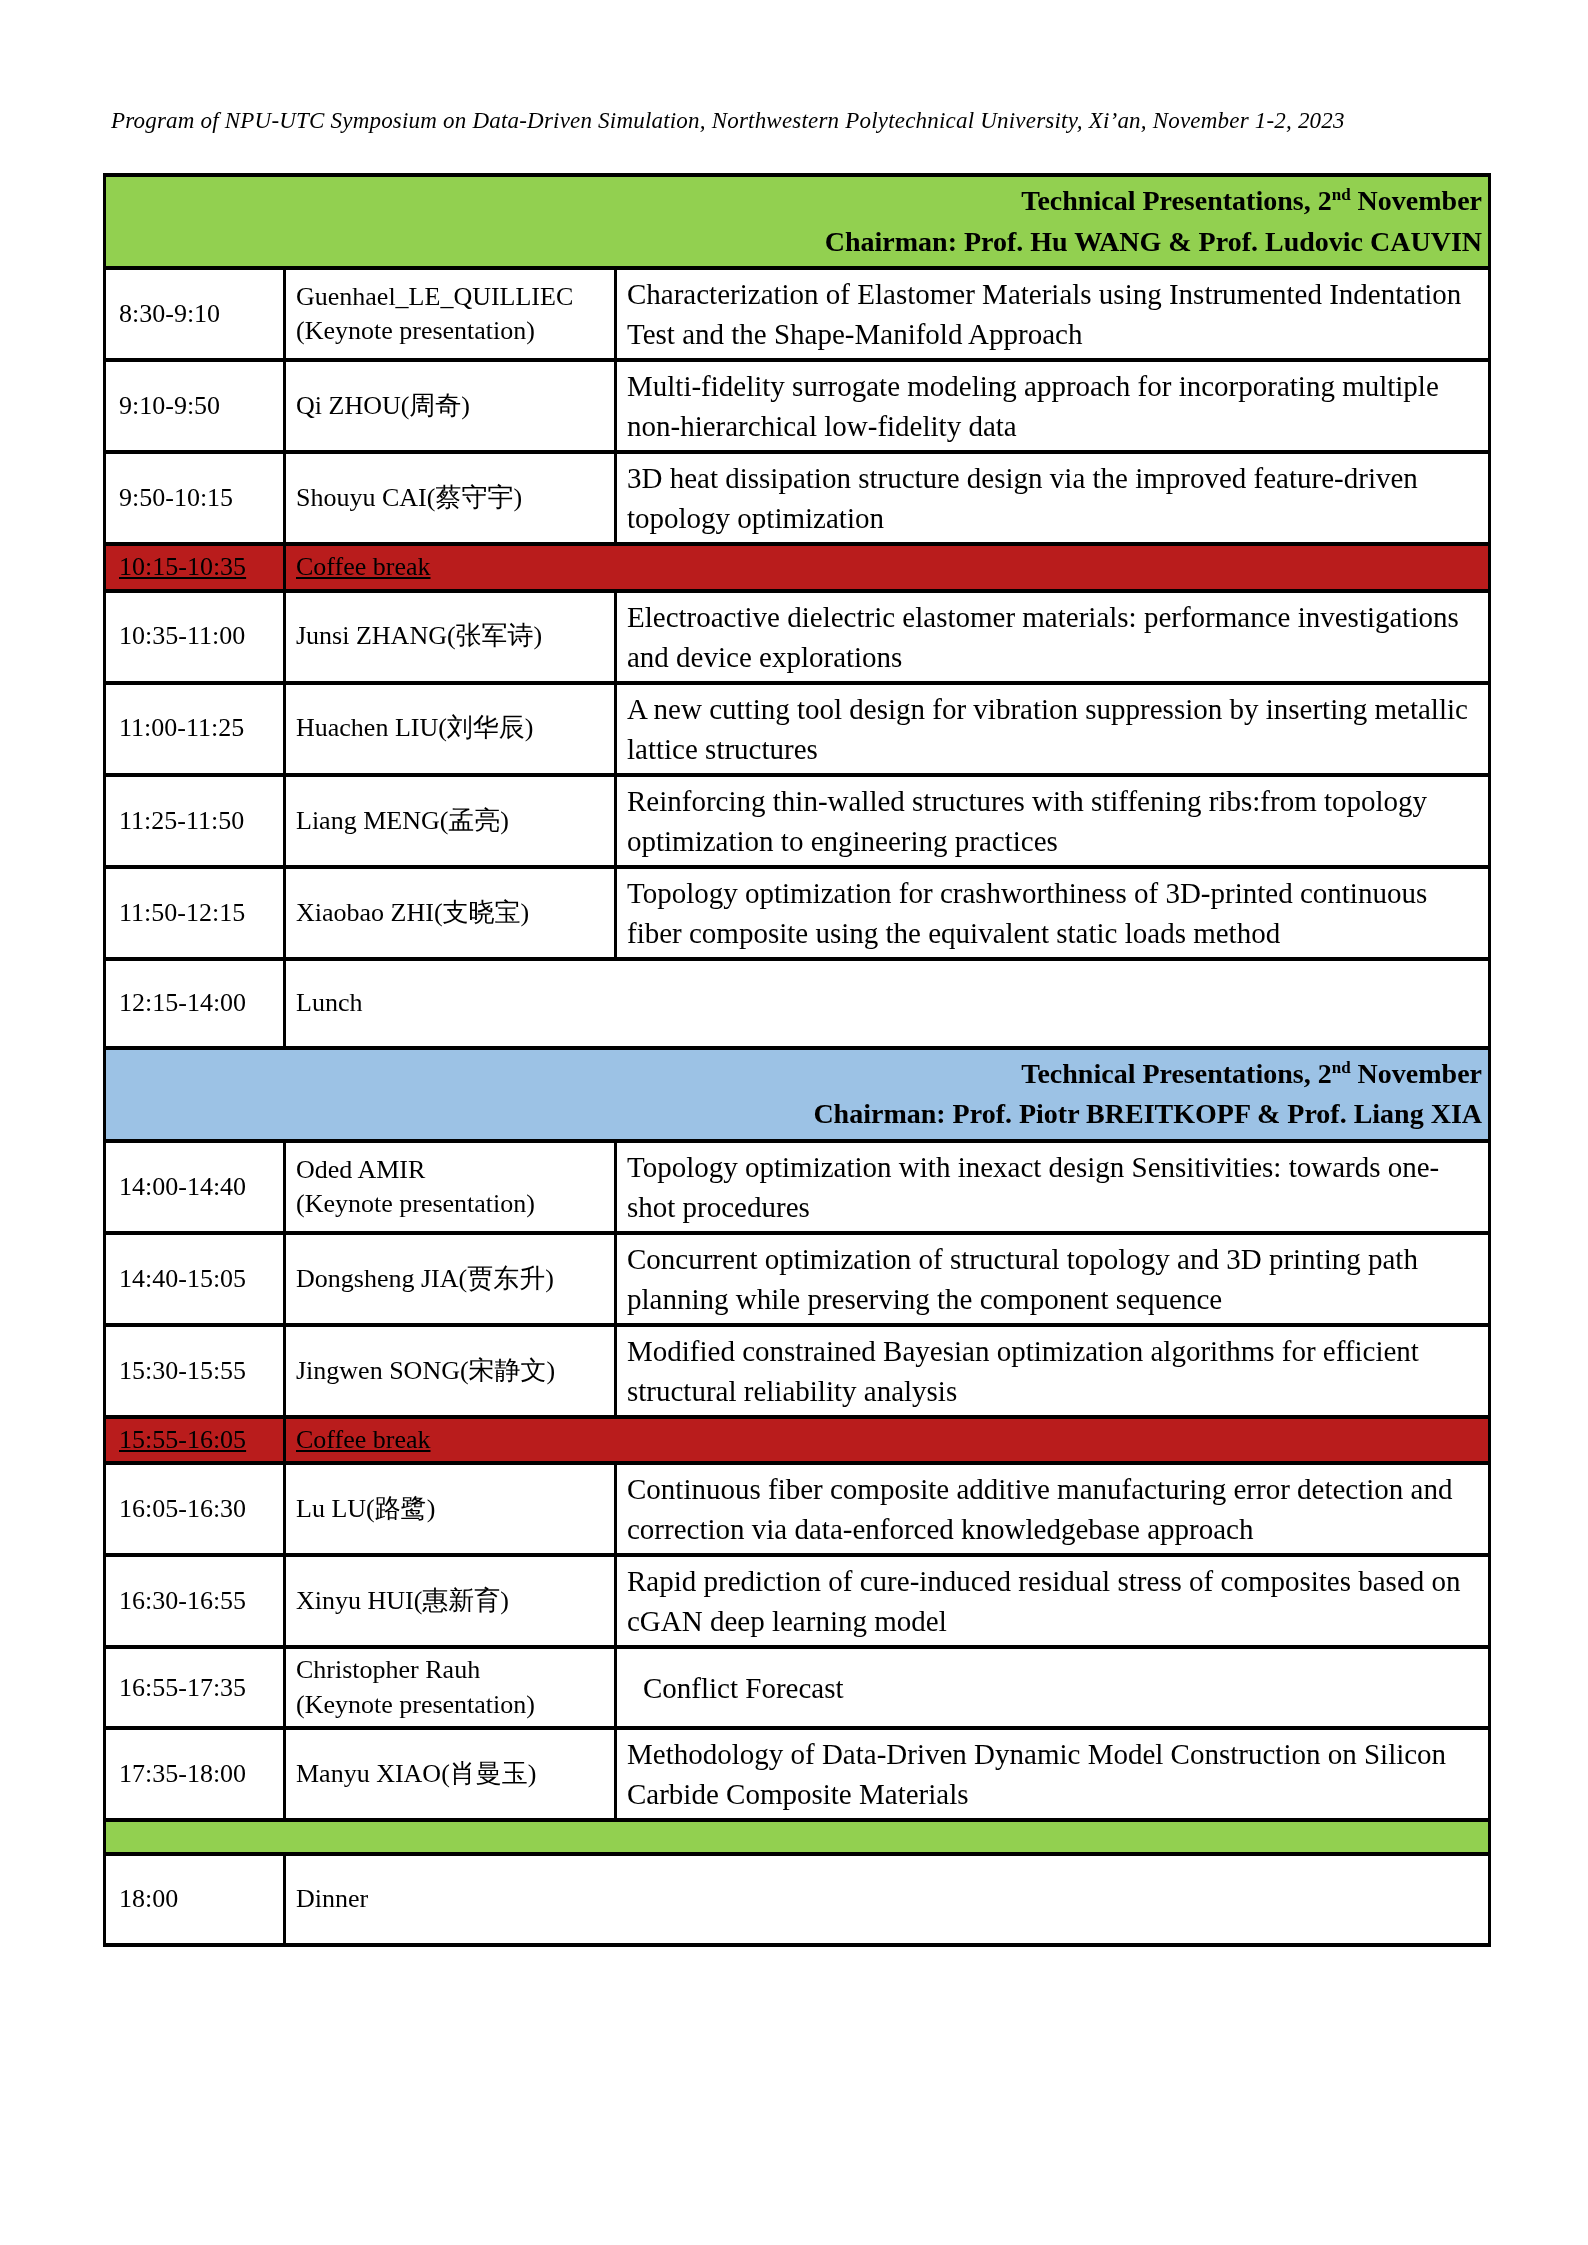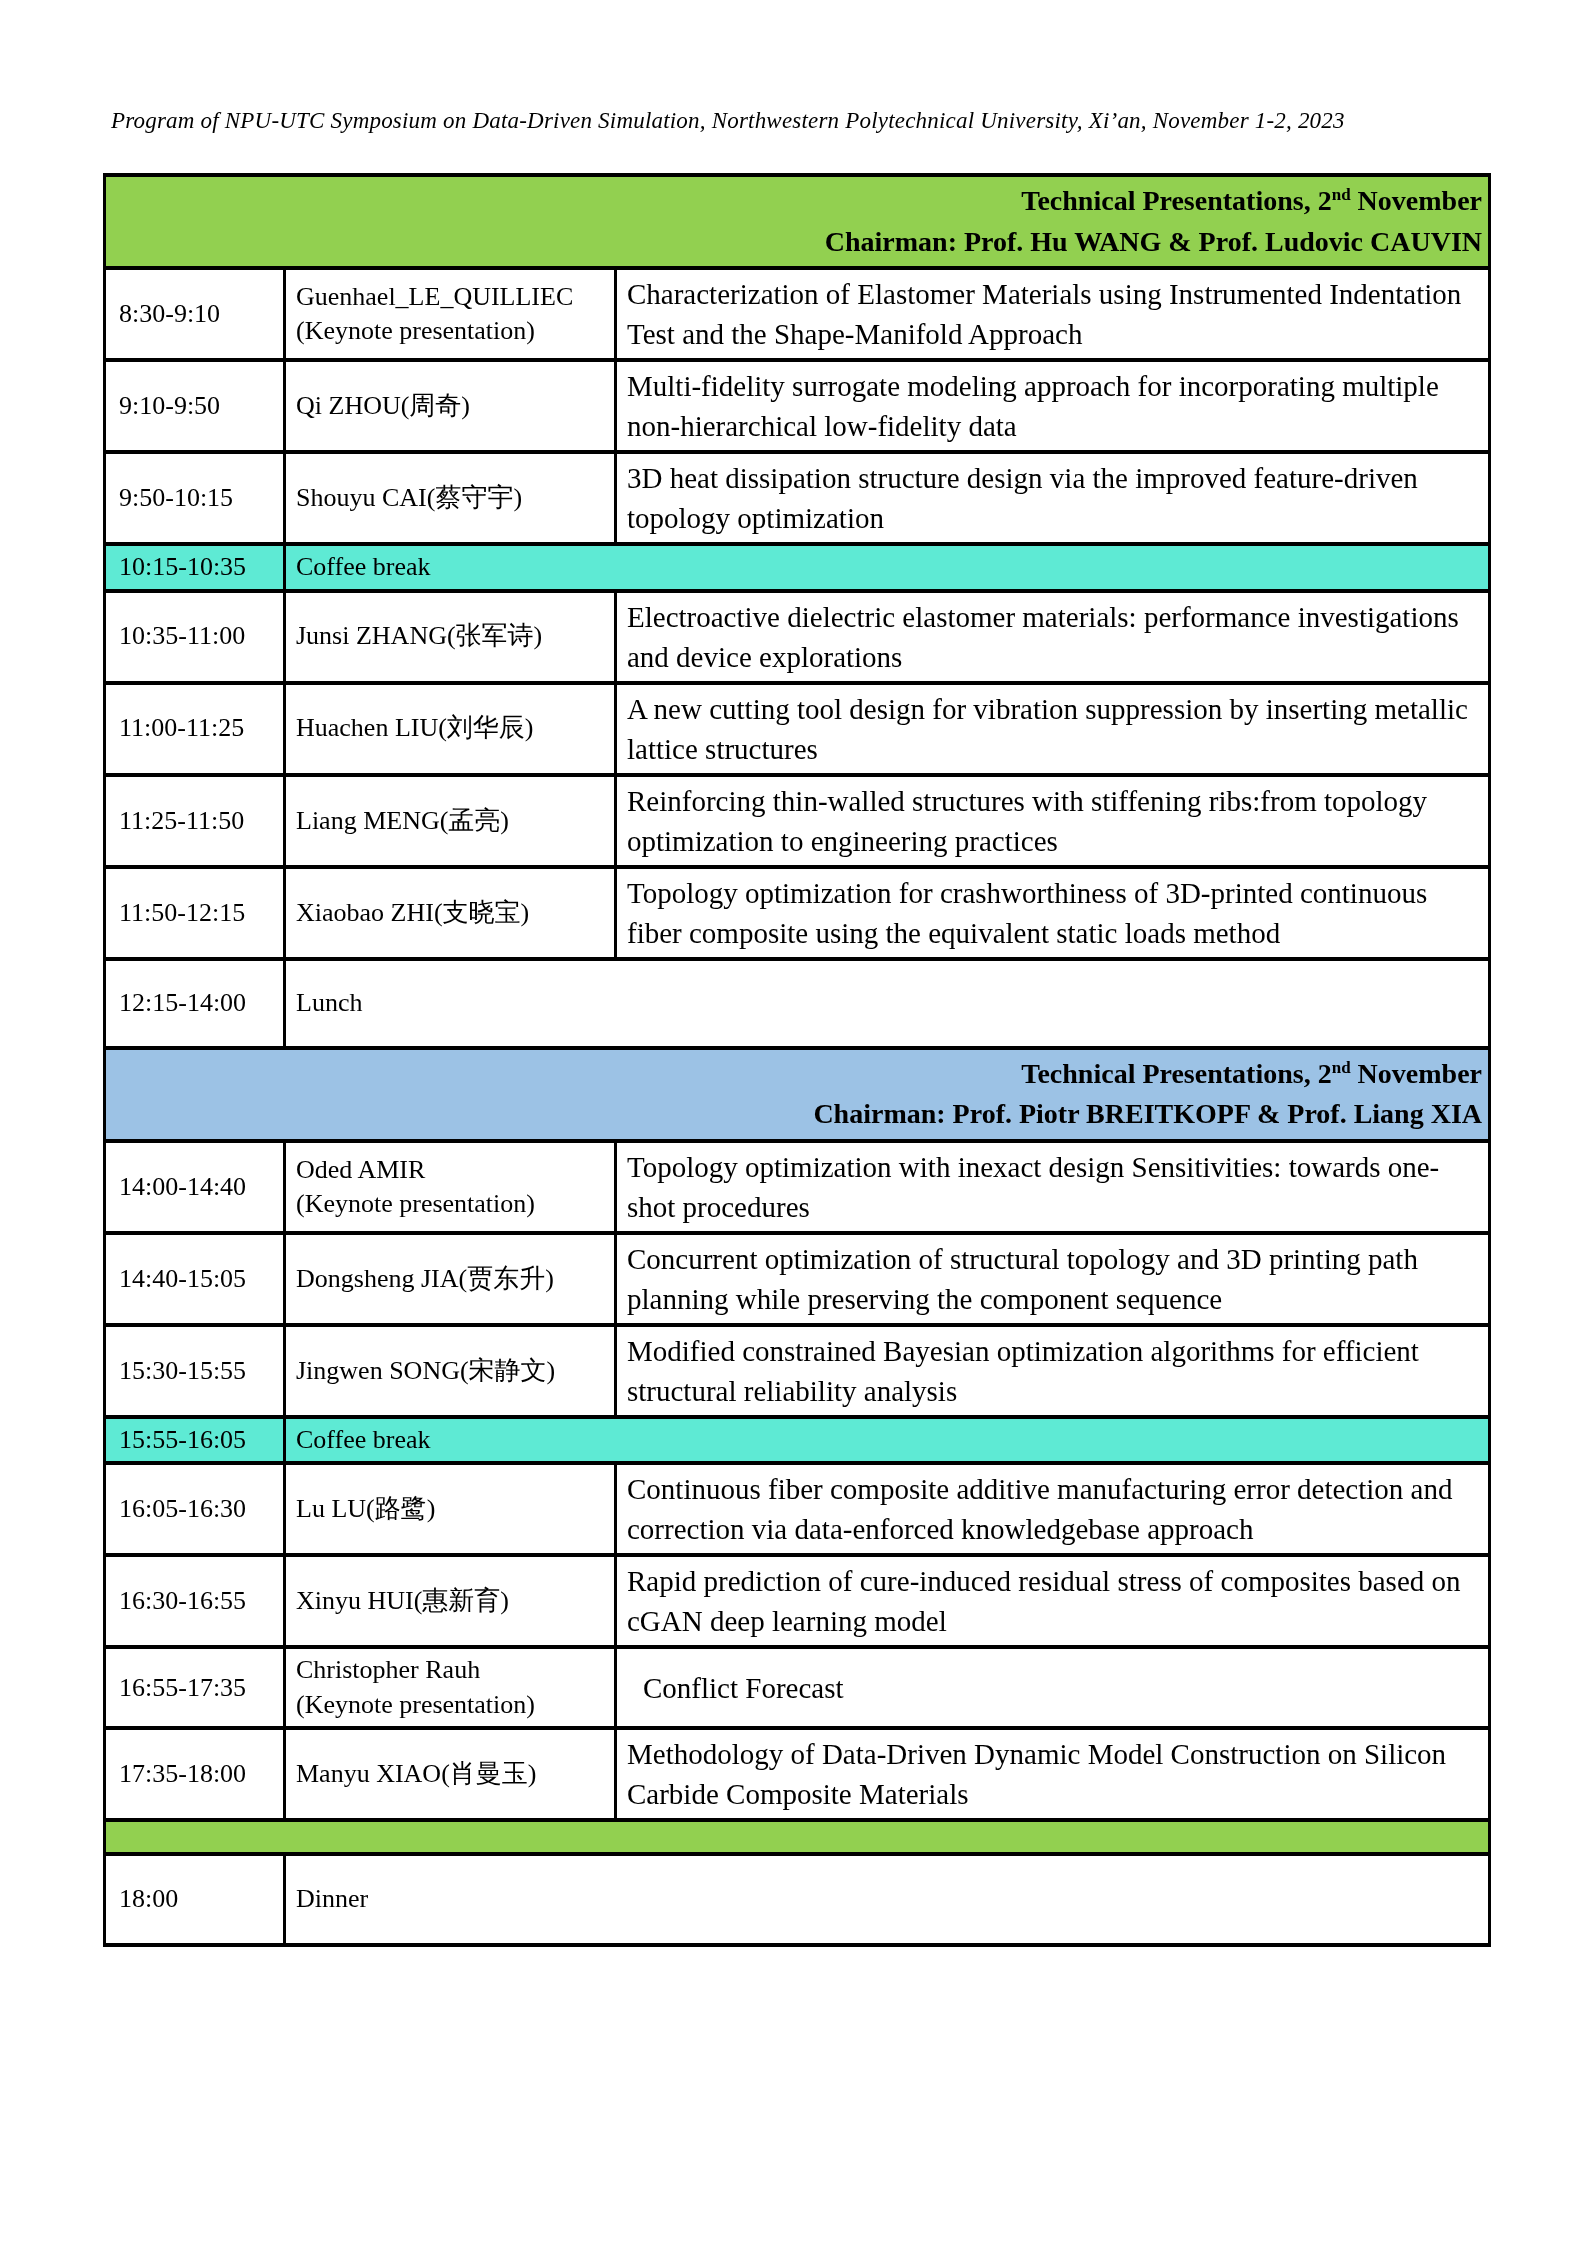--- a/index.html
+++ b/index.html
@@ -48,21 +48,21 @@
     padding: 4px 6px;
   }
   tr.session-header.blue td { background: #9CC2E5; }
   sup.ord { font-size: 17px; line-height: 0; }
   td.time { padding-left: 13px; }
   tr.talk { height: 69px; }
   tr.keynote { height: 72px; }
   td.title { font-size: 29px; line-height: 1.38; padding-right: 8px; }
   td.title.indent { padding-left: 26px; }
   tr.break-row { height: 31px; }
-  tr.break-row td { background: #5eead4; }
+  tr.break-row td { background: #b91c1c; text-decoration: underline; }
   td.center { }
   tr.meal-lunch { height: 89px; }
   tr.meal-dinner { height: 91px; }
   tr.green-bar-row td { background: #92D050; height: 30px; padding: 0; }
 </style>
 </head>
 <body>
 
 <div class="page">
 

